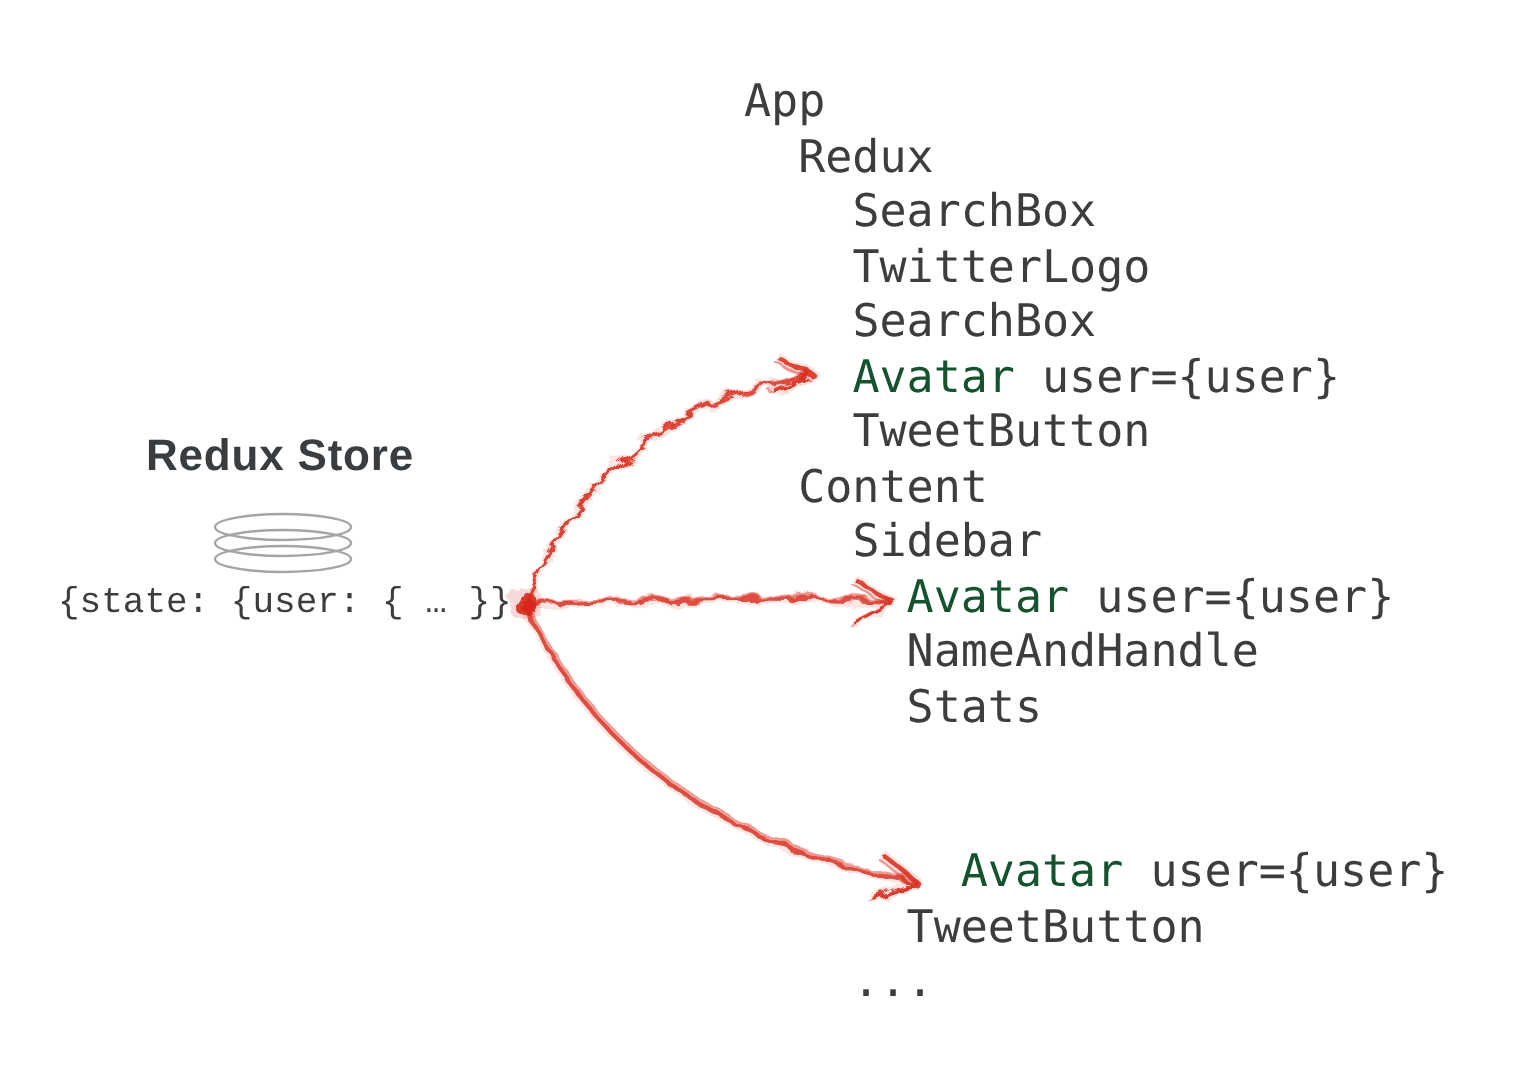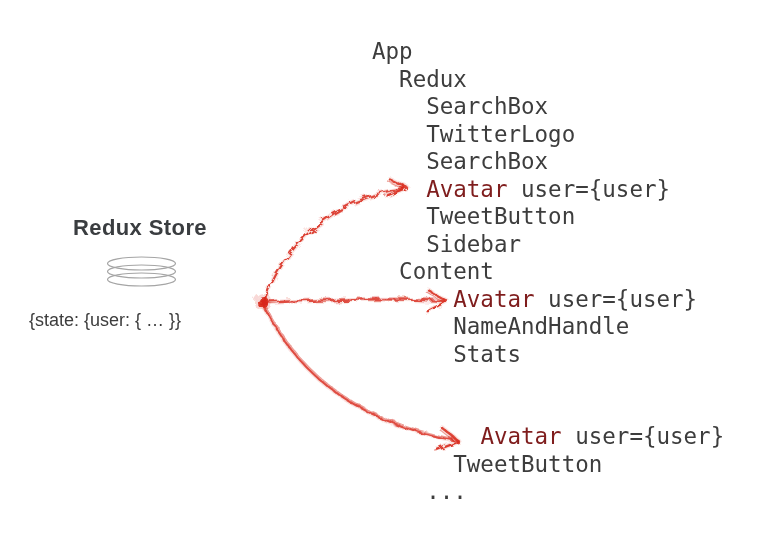--- a/index.html
+++ b/index.html
@@ -9,30 +9,30 @@
   }
   .stage{position:absolute;inset:0;}
   .store-label{
     position:absolute;left:40px;top:214px;width:200px;text-align:center;
     font-family:"Liberation Sans",sans-serif;font-weight:700;
     font-size:22px;line-height:28px;letter-spacing:0.4px;color:#3a3d40;
   }
   .db-icon{position:absolute;left:104px;top:252px;}
   .state-text{
     position:absolute;left:29px;top:290px;
-    font-family:Liberation Sans, sans-serif;
-    font-size:18px;line-height:24px;color:#3d3d3d;white-space:pre;margin-top:18px;
+    font-family:Liberation Mono, monospace;
+    font-size:18px;line-height:24px;color:#3d3d3d;white-space:pre;
   }
   .tree{
     position:absolute;left:372px;top:38px;
     font-family:"DejaVu Sans Mono","Liberation Mono",monospace;
     font-size:22.5px;line-height:27.5px;color:#3d3d3d;
   }
   .tree-line{white-space:pre;height:27.5px;}
-  .hl{color:#7f1d1d;text-align:center;}
+  .hl{color:#14532d;text-align:center;}
   .arrow-layer{position:absolute;left:0;top:0;pointer-events:none;}
 </style>
 </head>
 <body>
 
 <div class="stage">
 
   <div class="store-label">Redux Store</div>
 
   <svg class="db-icon" width="75" height="38" viewBox="0 0 75 38">
@@ -78,22 +78,22 @@
   </svg>
 
   <div class="tree">
       <div class="tree-line"><span></span><span>App</span></div>
       <div class="tree-line"><span>  </span><span>Redux</span></div>
       <div class="tree-line"><span>    </span><span>SearchBox</span></div>
       <div class="tree-line"><span>    </span><span>TwitterLogo</span></div>
       <div class="tree-line"><span>    </span><span>SearchBox</span></div>
       <div class="tree-line"><span>    </span><span class="hl">Avatar</span><span> user={user}</span></div>
       <div class="tree-line"><span>    </span><span>TweetButton</span></div>
+      <div class="tree-line"><span>  </span><span>Content</span></div>
       <div class="tree-line"><span>    </span><span>Sidebar</span></div>
-      <div class="tree-line"><span>  </span><span>Content</span></div>
       <div class="tree-line"><span>      </span><span class="hl">Avatar</span><span> user={user}</span></div>
       <div class="tree-line"><span>      </span><span>NameAndHandle</span></div>
       <div class="tree-line"><span>      </span><span>Stats</span></div>
       <div class="tree-line"><span>    </span></div>
       <div class="tree-line"><span>      </span></div>
       <div class="tree-line"><span>        </span><span class="hl">Avatar</span><span> user={user}</span></div>
       <div class="tree-line"><span>      </span><span>TweetButton</span></div>
       <div class="tree-line"><span>    </span><span>...</span></div>
     </div>
 

